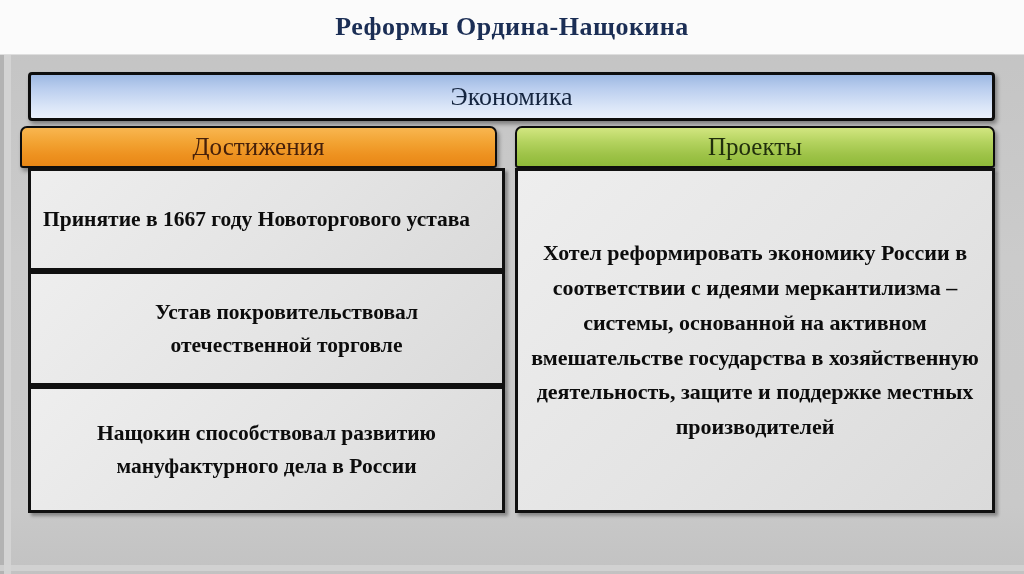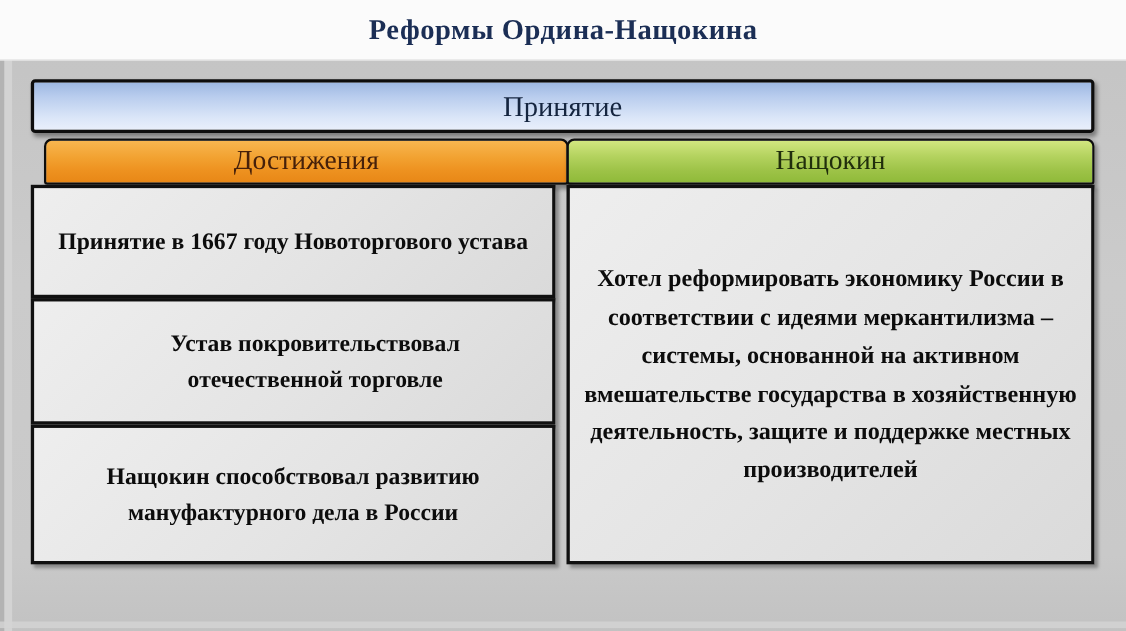--- a/index.html
+++ b/index.html
@@ -26,31 +26,31 @@
   }
   .econ-bar{
     left:28px;top:72px;width:967px;height:49px;border-radius:4px;
     background:linear-gradient(180deg,#9db8e2 0%,#b9cdee 30%,#dbe6f8 75%,#e9effb 100%);
     font-size:26px;color:#15253f;
   }
   .col-head{
     height:42px;top:126px;border-width:2px;border-radius:7px 7px 3px 3px;font-size:25px;
   }
   .col-head.orange{
-    left:40px;width:477px;
+    left:20px;width:477px;
     background:linear-gradient(180deg,#f8b650 0%,#f2a231 40%,#ee9220 70%,#e88716 100%);
     color:#46200a;
   }
   .col-head.green{
     left:515px;width:480px;
     background:linear-gradient(180deg,#d2e680 0%,#b3d25e 38%,#9ec348 70%,#8fba39 100%);
     color:#202e0c;
   }
   .cell{
-    position:absolute;display:flex;align-items:center;justify-content:center;
+    position:absolute;display:flex;align-items:center;
     border:3px solid #101010;box-sizing:border-box;
     background:linear-gradient(135deg,#eeeeee 0%,#e4e4e4 55%,#dadada 100%);
     box-shadow:3px 3px 3px rgba(0,0,0,.32);
     text-align:center;color:#0c0c0c;font-weight:bold;
   }
   .cell p{margin:0;padding:0 12px;}
   .ach{left:28px;width:477px;font-size:21.5px;line-height:1.5;}
   .ach.a1{top:168px;height:103px;}
   .ach.a2{top:271px;height:115px;padding-left:40px;}
   .ach.a3{top:386px;height:127px;}
@@ -62,28 +62,28 @@
 <div class="slide">
   <div class="edge-left"></div>
   <div class="edge-left2"></div>
   <div class="edge-bottom"></div>
 
   <div class="title-band">
     <h1>Реформы Ордина-Нащокина</h1>
   </div>
 
   <div class="bar econ-bar">
-    <span>Принятие</span>
+    <span>Экономика</span>
   </div>
 
   <div class="bar col-head orange">
     <span>Достижения</span>
   </div>
   <div class="bar col-head green">
-    <span>Нащокин</span>
+    <span>Проекты</span>
   </div>
 
   <div class="cell ach a1">
     <p>Принятие в 1667 году Новоторгового устава</p>
   </div>
   <div class="cell ach a2">
     <p>Устав покровительствовал отечественной торговле</p>
   </div>
   <div class="cell ach a3">
     <p>Нащокин способствовал развитию мануфактурного дела в России</p>

